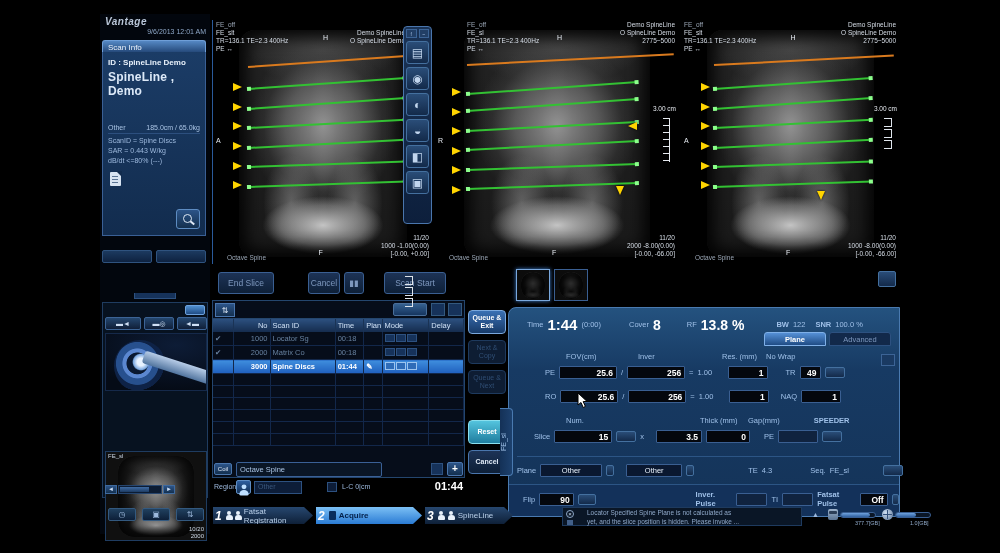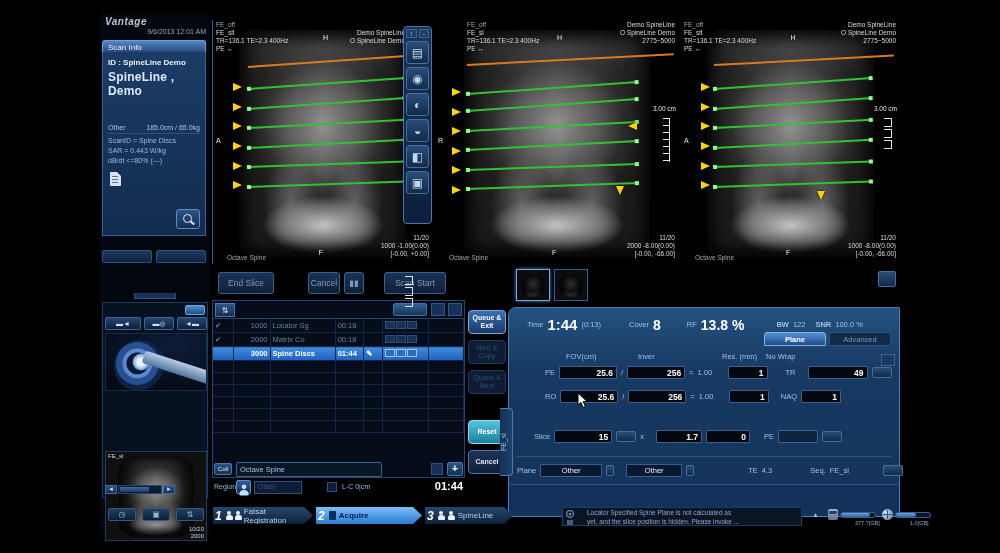--- a/index.html
+++ b/index.html
@@ -385,20 +385,29 @@
       <colgroup>
           <col style="width:20px">
           <col style="width:36px">
           <col style="width:64px">
           <col style="width:28px">
           <col style="width:18px">
           <col style="width:46px">
           <col style="width:34px">
         </colgroup>
       <tbody>
+          <tr>
+        <th></th>
+        <th style="text-align:right;">No</th>
+        <th>Scan ID</th>
+        <th>Time</th>
+        <th>Plan</th>
+        <th>Mode</th>
+        <th>Delay</th>
+      </tr>
       <tr>
         <td class="chk">✔</td>
         <td style="text-align:right;">1000</td>
         <td>Locator Sg</td>
         <td>00:18</td>
         <td></td>
         <td class="mode-btns"><span></span><span></span><span></span></td>
         <td></td>
       </tr>
       <tr>
@@ -509,21 +518,21 @@
       </div>
     <div class="abs" style="right:4px;top:6px;width:18px;height:16px;background:linear-gradient(#2a4d78,#132a4a);border:1px solid #44709f;border-radius:2px;"></div>
 
     <div id="pbody">
       <div class="side-tab">FE_sl</div>
       <div class="pscroll"></div>
 
       <div class="prow" style="left:18px;top:8px;gap:4px;">
         <span class="plabel">Time</span>
         <span class="pbig" style="font-size:15px;">1:44</span>
-        <span class="plabel">(0:13)</span>
+        <span class="plabel">(0:00)</span>
         <span class="plabel" style="margin-left:24px;">Cover</span>
         <span class="pbig">8</span>
         <span class="plabel" style="margin-left:22px;">RF</span>
         <span class="pbig">13.8 %</span>
         <span class="plabel" style="margin-left:28px;font-weight:bold;">BW</span>
         <span class="plabel">122</span>
         <span class="plabel" style="margin-left:6px;font-weight:bold;">SNR</span>
         <span class="plabel">100.0 %</span>
       </div>
 
@@ -539,43 +548,49 @@
 
       <div class="prow" style="left:36px;top:58px;gap:4px;">
         <span>PE</span>
         <div class="pfield" style="width:58px;">25.6</div>
         <span>/</span>
         <div class="pfield" style="width:58px;">256</div>
         <span>=</span>
         <span style="width:26px;">1.00</span>
         <div class="pfield" style="width:40px;">1</div>
         <span style="margin-left:14px;">TR</span>
-        <div class="pfield" style="width:60px;margin-left:8px;">49</div>
+        <div class="pfield" style="width:21px;">49</div>
         <div class="pbtn-sm"></div>
       </div>
 
       <div class="prow" style="left:36px;top:82px;gap:4px;">
         <span>RO</span>
         <div class="pfield" style="width:58px;">25.6</div>
         <span>/</span>
         <div class="pfield" style="width:58px;">256</div>
         <span>=</span>
         <span style="width:26px;">1.00</span>
         <div class="pfield" style="width:40px;">1</div>
         <span style="margin-left:8px;">NAQ</span>
         <div class="pfield" style="width:40px;">1</div>
       </div>
 
+      <div class="prow" style="left:57px;top:108px;">
+        <span style="width:110px;">Num.</span>
+        <span style="width:48px;margin-left:24px;">Thick (mm)</span>
+        <span>Gap(mm)</span>
+        <span style="margin-left:34px;font-weight:bold;">SPEEDER</span>
+      </div>
 
       <div class="prow" style="left:25px;top:122px;gap:4px;">
         <span>Slice</span>
         <div class="pfield" style="width:58px;">15</div>
         <div class="pbtn-sm"></div>
         <span>x</span>
-        <div class="pfield" style="width:46px;margin-left:8px;">1.7</div>
+        <div class="pfield" style="width:46px;margin-left:8px;">3.5</div>
         <div class="pfield" style="width:44px;">0</div>
         <span style="margin-left:10px;">PE</span>
         <div class="pfield" style="width:40px;background:#10233f;"></div>
         <div class="pbtn-sm"></div>
       </div>
 
       <div style="position:absolute;left:8px;top:148px;right:8px;border-top:1px solid #2c5585;"></div>
 
       <div class="prow" style="left:8px;top:156px;gap:4px;">
         <span>Plane</span>
@@ -585,20 +600,32 @@
         <div class="pbtn-sm" style="width:8px;"></div>
         <span style="margin-left:50px;">TE</span>
         <span>4.3</span>
         <span style="margin-left:34px;">Seq.</span>
         <span>FE_sl</span>
         <div class="pbtn-sm" style="margin-left:30px;"></div>
       </div>
 
       <div style="position:absolute;left:0;top:176px;right:0;bottom:0;background:#13315a;border-top:1px solid #2c5585;"></div>
 
+      <div class="prow" style="left:14px;top:182px;gap:4px;z-index:2;">
+        <span>Flip</span>
+        <div class="pfield" style="width:38px;">90</div>
+        <div class="pbtn-sm"></div>
+        <span style="margin-left:96px;font-weight:bold;">Inver. Pulse</span>
+        <div class="pfield" style="width:34px;background:#10233f;"></div>
+        <span>TI</span>
+        <div class="pfield" style="width:34px;background:#10233f;"></div>
+        <span style="font-weight:bold;">Fatsat Pulse</span>
+        <div class="pfield" style="width:30px;">Off</div>
+        <div class="pbtn-sm" style="width:8px;"></div>
+      </div>
     </div>
   </section>
 
   <div class="step step-dark" style="left:113px;width:100px;">
     <span class="num">1</span>
     <span class="mini-person"></span>
       <span class="mini-person"></span>
     <span>Fatsat Registration</span>
   </div>
   <div class="step step-on" style="left:216px;width:106px;">

